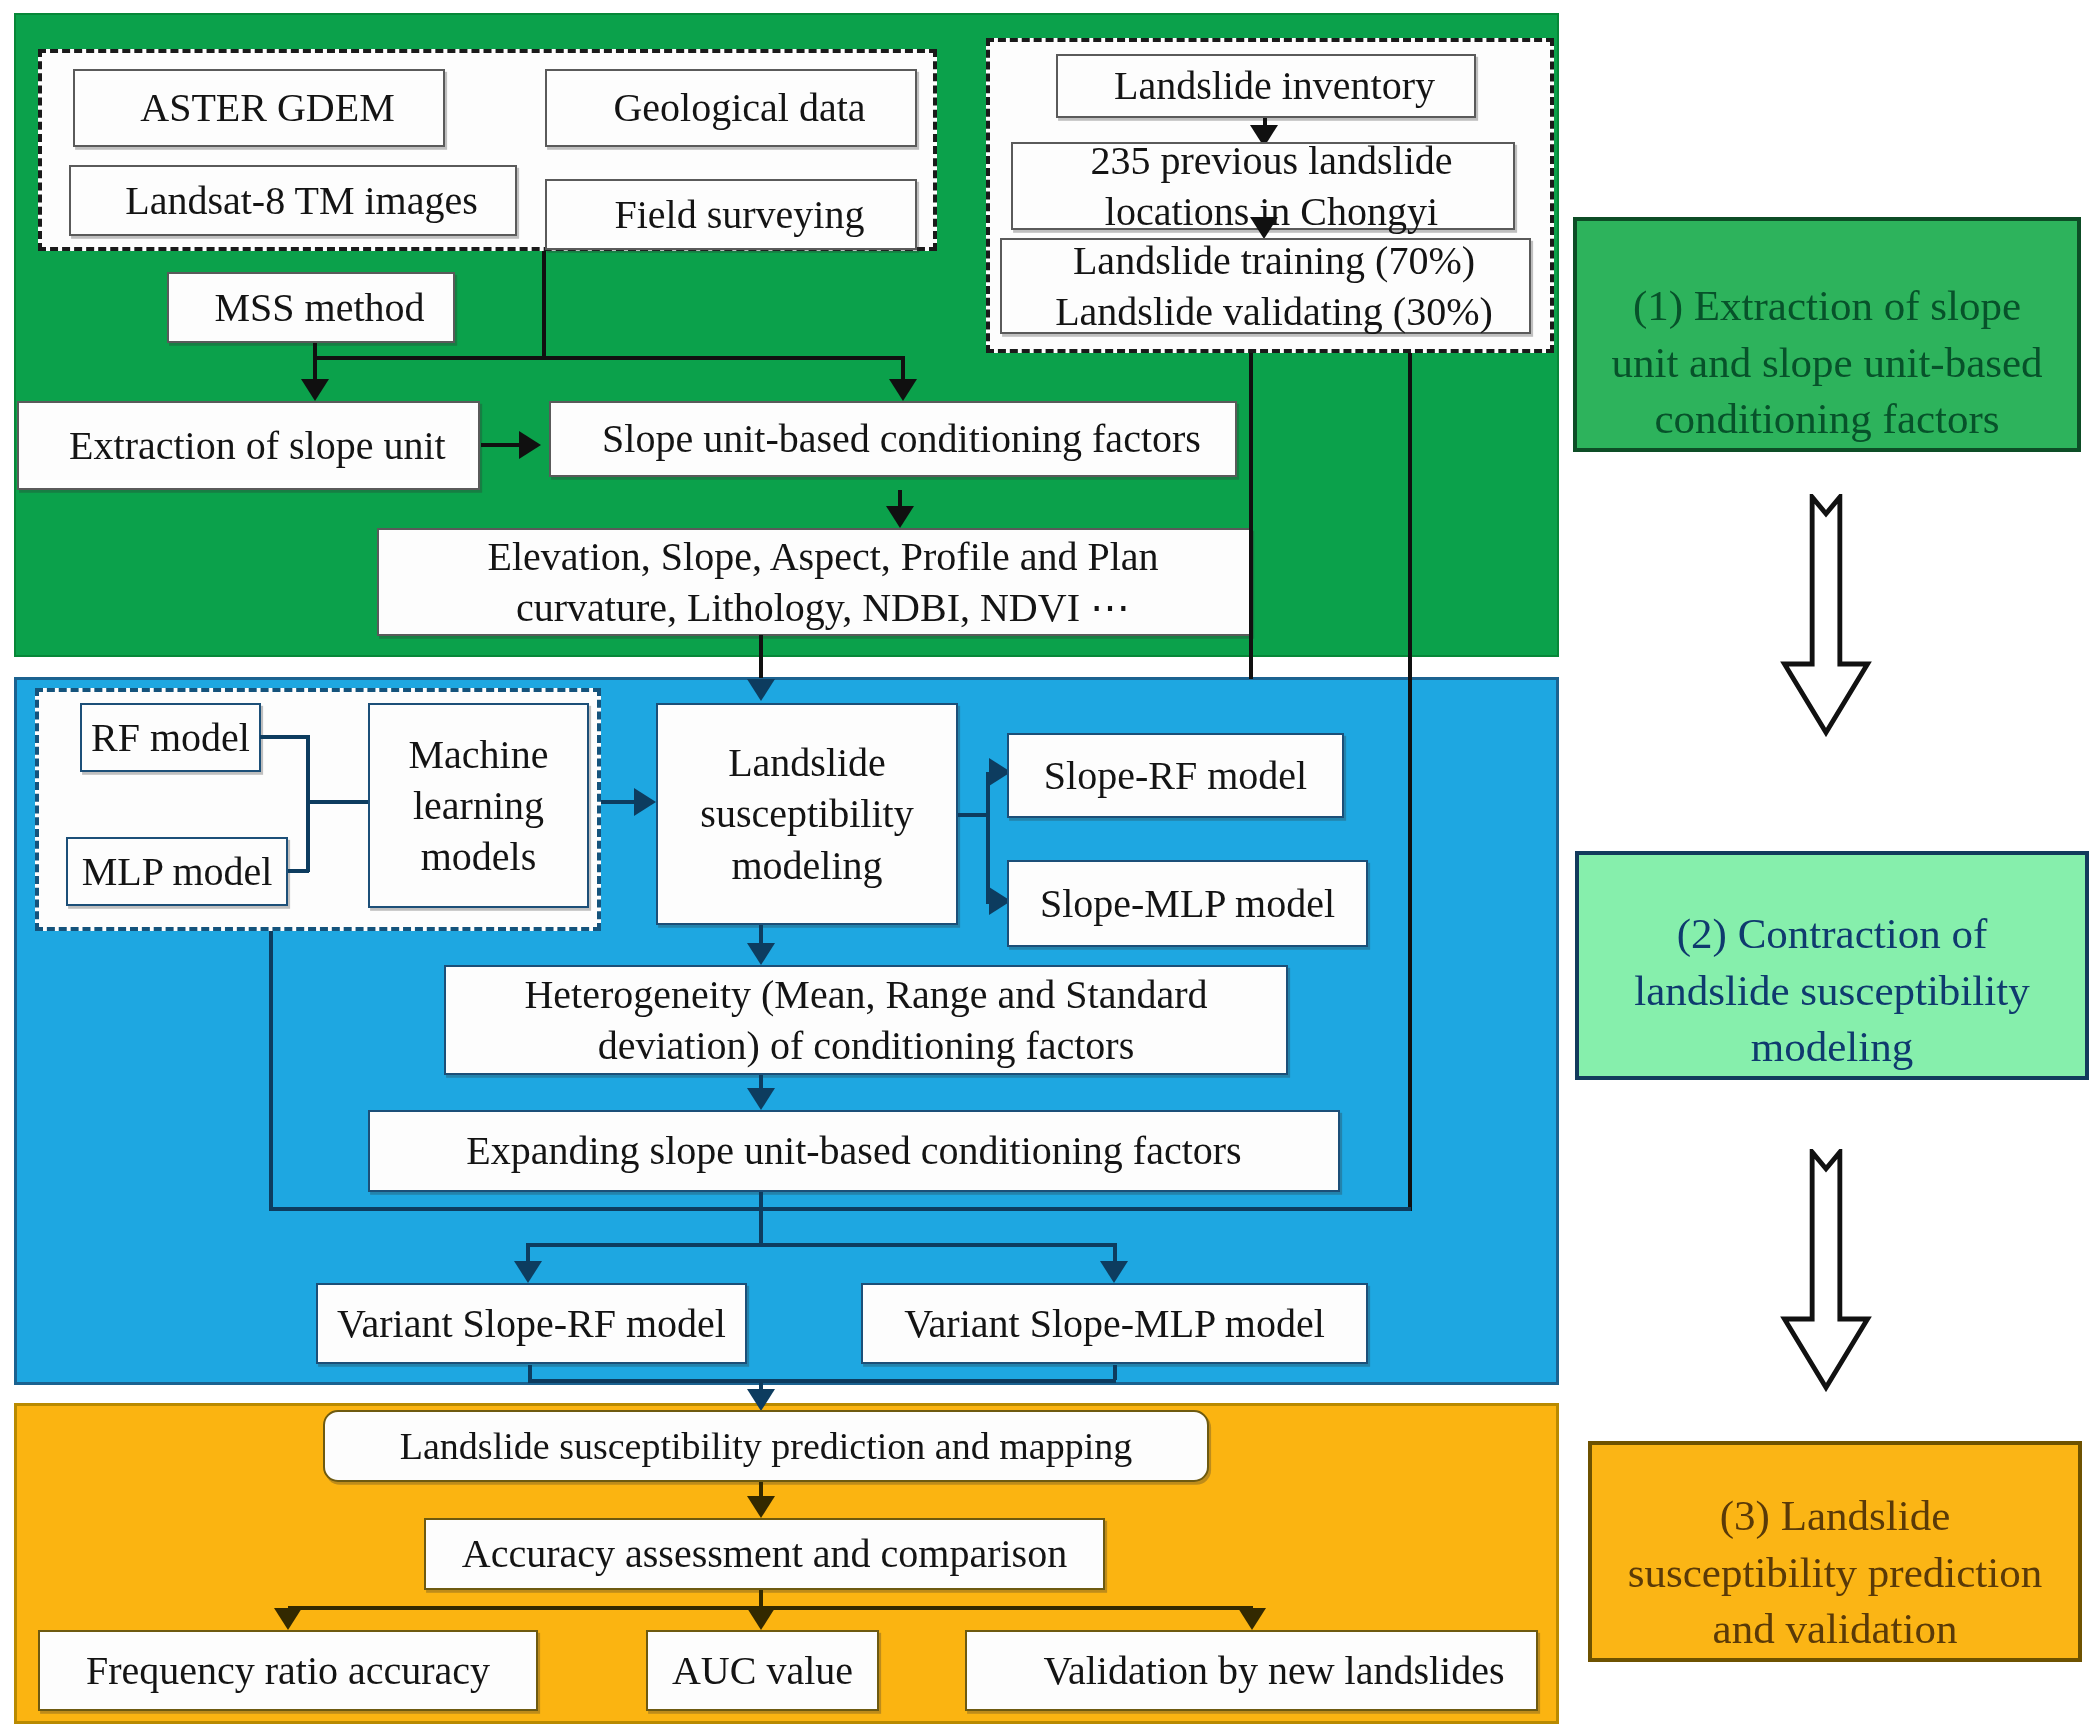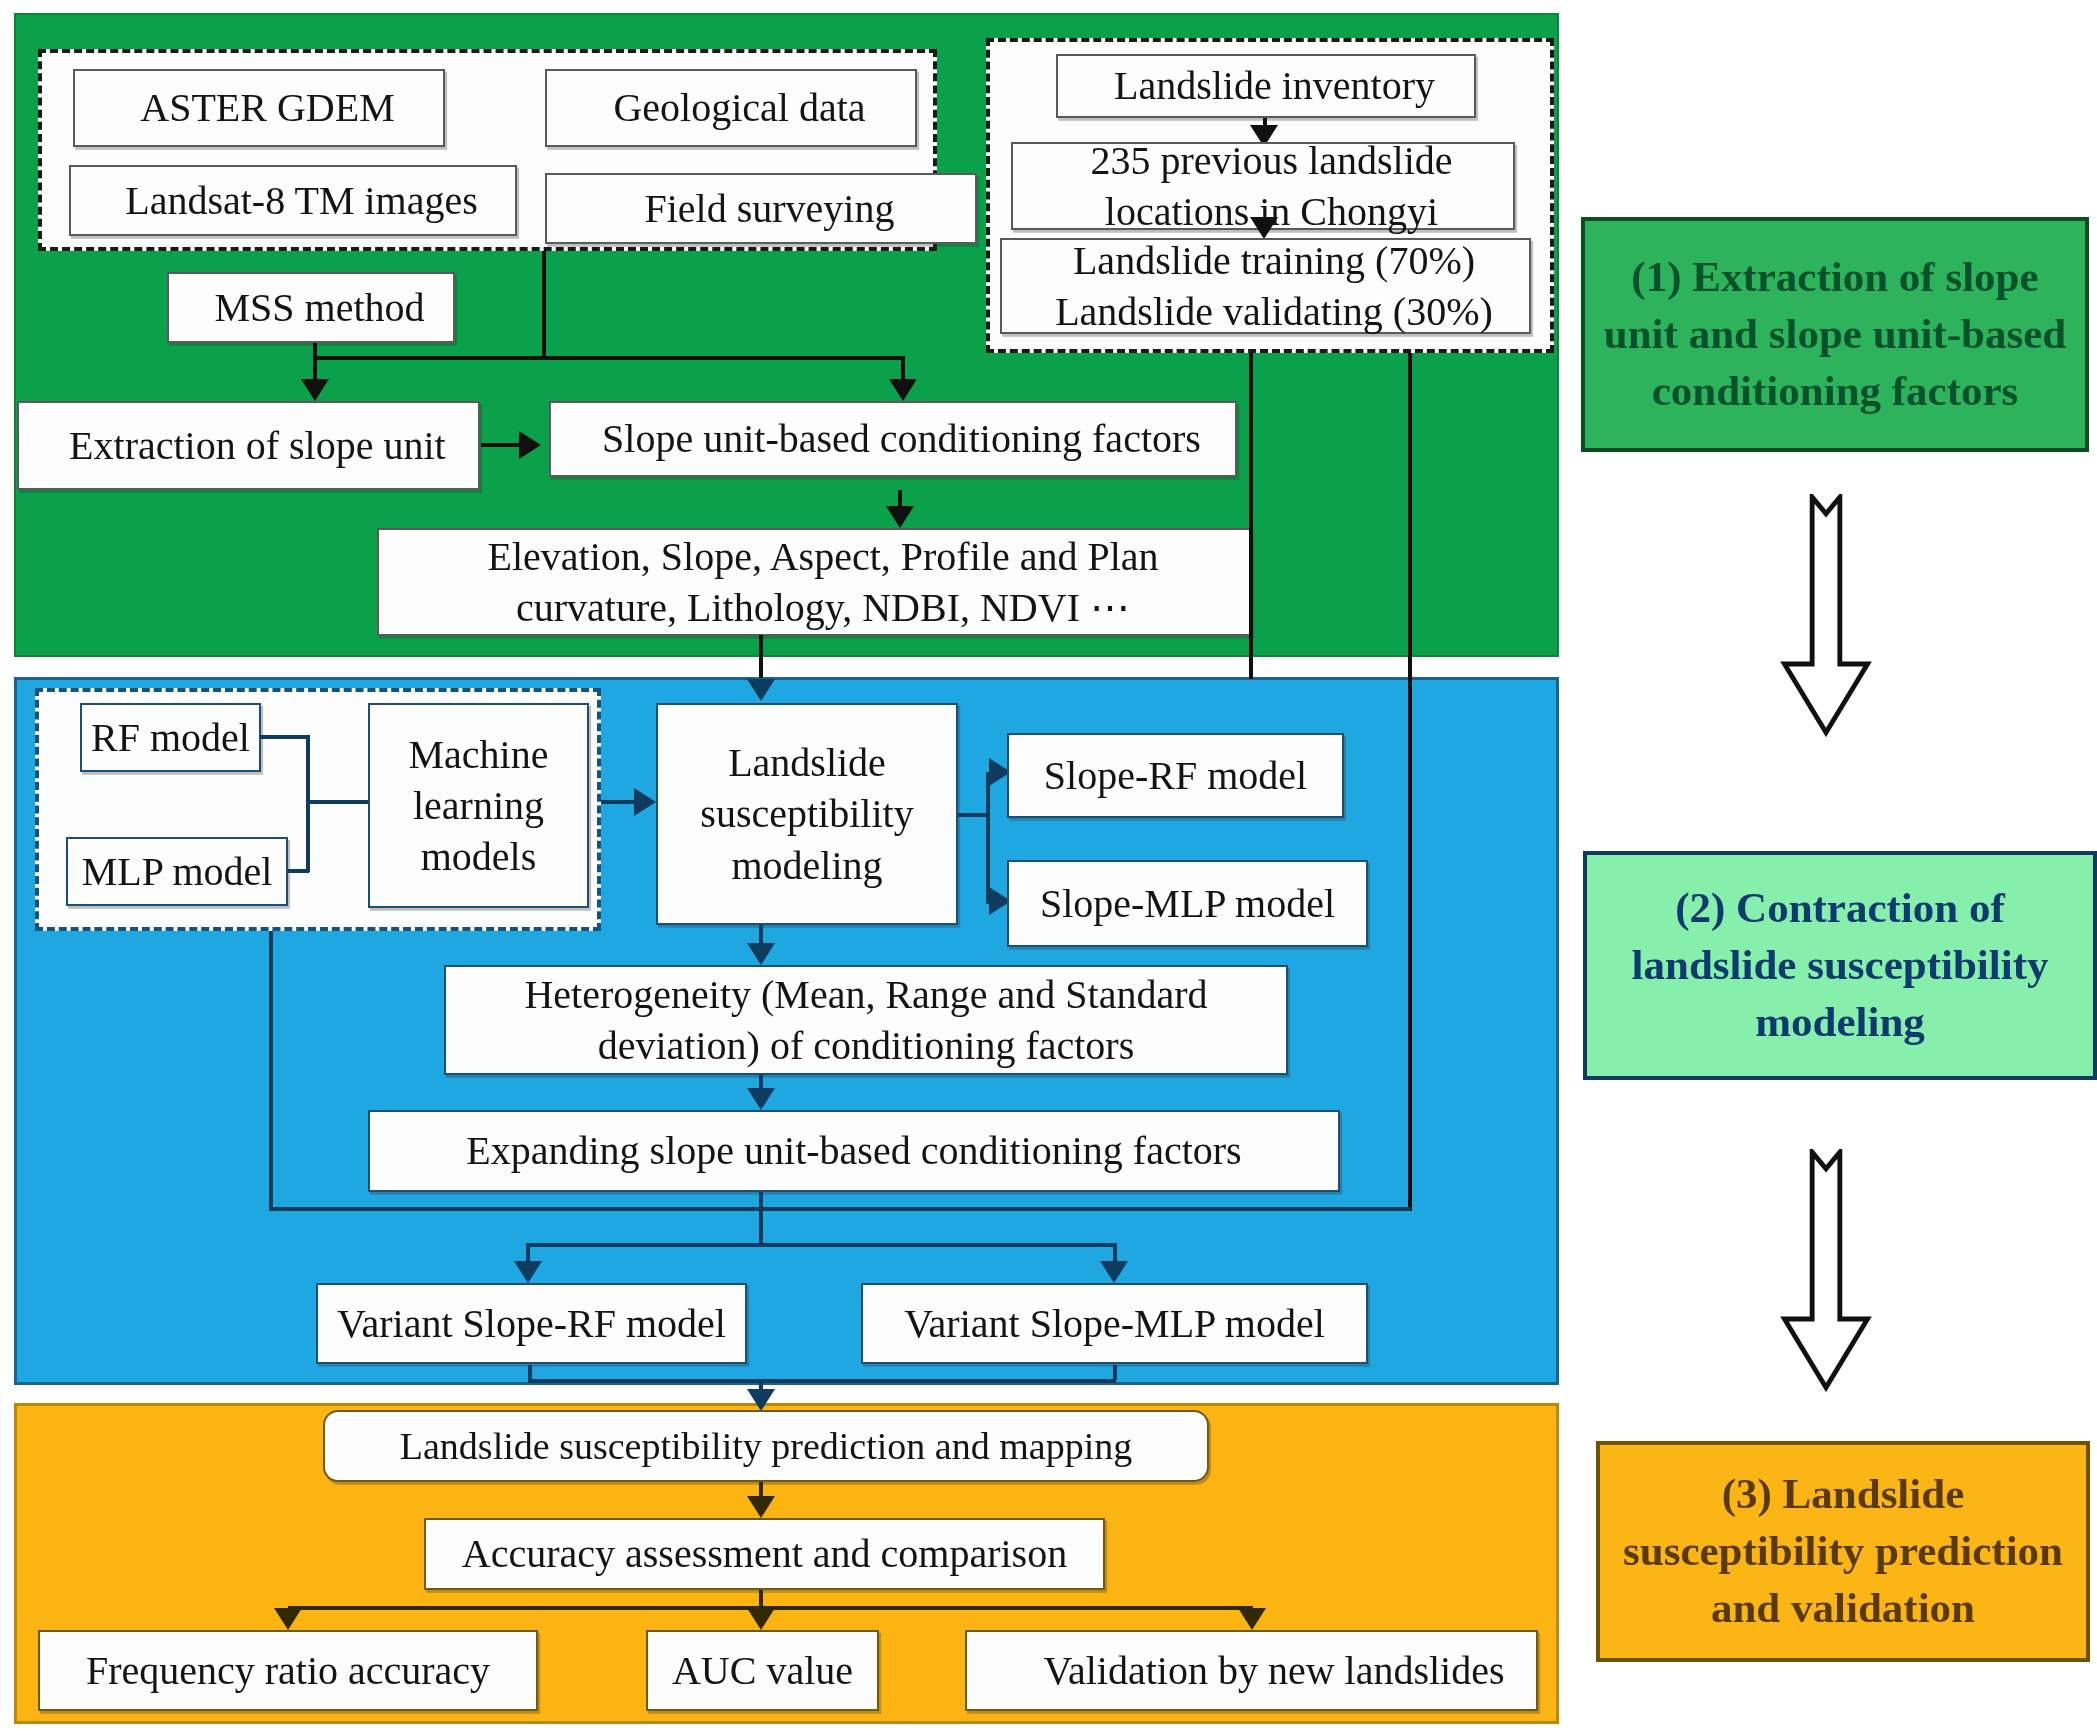--- a/index.html
+++ b/index.html
@@ -21,40 +21,40 @@
   .fs54{font-size:38px;border-radius:15px;}
   .ln{position:absolute;background:#101010;}
   .ln.c-b{background:#0d3c5f;}
   .ln.c-o{background:#332900;}
   .ah{position:absolute;width:0;height:0;}
   .ah.down{border-left:14px solid transparent;border-right:14px solid transparent;border-top:22px solid #101010;}
   .ah.right{border-top:14px solid transparent;border-bottom:14px solid transparent;border-left:22px solid #101010;}
   .ah.down.c-b{border-top-color:#0d3c5f;}
   .ah.right.c-b{border-left-color:#0d3c5f;}
   .ah.down.c-o{border-top-color:#332900;}
-  .sb{position:absolute;box-sizing:border-box;display:flex;align-items:center;justify-content:center;
-      text-align:center;font-size:43px;line-height:1.32;font-weight:bold;white-space:pre-line;margin-left:8px;}
+  .sb{position:absolute;box-sizing:border-box;display:flex;align-items:flex-end;justify-content:center;
+      text-align:center;font-size:43px;line-height:1.32;font-weight:normal;white-space:pre-line;}
   .sb-green{background:#2db35c;border:4.2px solid #0d4d26;color:#07522a;}
   .sb-blue{background:#86efac;border:4.2px solid #123a5c;color:#0f3a6e;}
   .sb-orange{background:#fbb515;border:4.2px solid #6e5200;color:#5a3a08;}
 </style>
 </head>
 <body>
 
 <div class="canvas">
 
   <div class="section sec-green" style="left:14px;top:12.5px;width:1545px;height:644px;"></div>
   <div class="section sec-blue" style="left:14px;top:677px;width:1545px;height:708px;"></div>
   <div class="section sec-orange" style="left:14px;top:1403px;width:1545px;height:321px;"></div>
 
   <div class="dash-g" style="left:38px;top:49px;width:899px;height:202px;"></div>
   <div class="box b-g" style="left:73px;top:69px;width:372px;height:78px;"><span>ASTER GDEM</span></div>
   <div class="box b-g" style="left:545px;top:69px;width:372px;height:78px;"><span>Geological data</span></div>
   <div class="box b-g" style="left:69px;top:165px;width:448px;height:71px;"><span>Landsat-8 TM images</span></div>
-  <div class="box b-g" style="left:545px;top:173px;width:432px;height:71px;justify-content:center;"><span>Field surveying</span></div>
+  <div class="box b-g" style="left:545px;top:179px;width:372px;height:71px;justify-content:center;"><span>Field surveying</span></div>
 
   <div class="dash-g" style="left:986px;top:38px;width:568px;height:315px;"></div>
   <div class="box b-g" style="left:1056px;top:54px;width:420px;height:64px;"><span>Landslide inventory</span></div>
   <div class="ln" style="left:1263px;top:118px;width:3.5px;height:9.7px;"></div>
   <div class="ah down" style="left:1250px;top:125px;"></div>
   <div class="box b-g" style="left:1011px;top:142px;width:504px;height:88px;"><span>235 previous landslide
 locations in Chongyi</span></div>
   <div class="ah down" style="left:1250px;top:217px;"></div>
   <div class="box b-g" style="left:1000px;top:238px;width:531px;height:96px;"><span>Landslide training (70%)
 Landslide validating (30%)</span></div>

